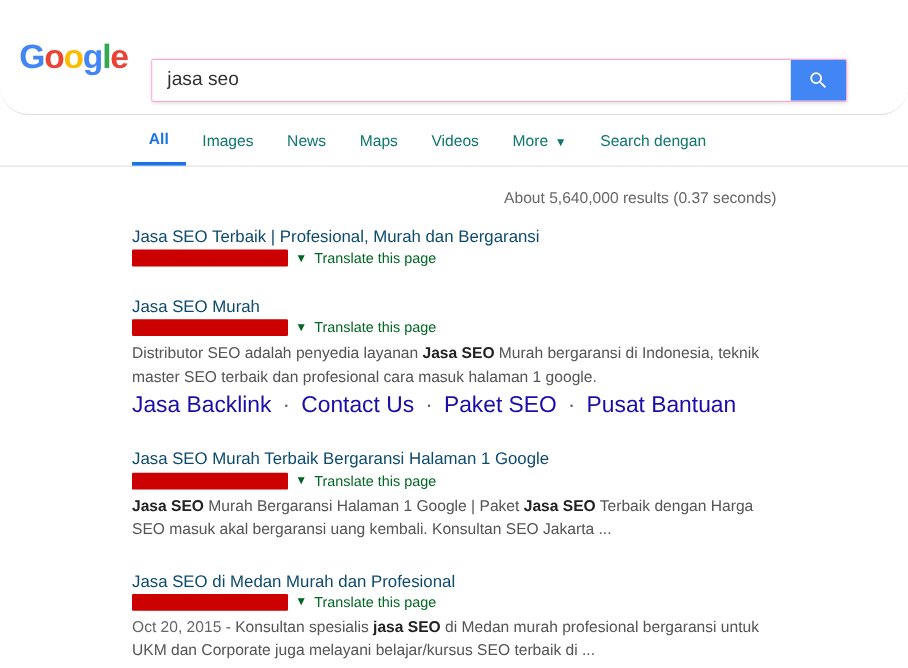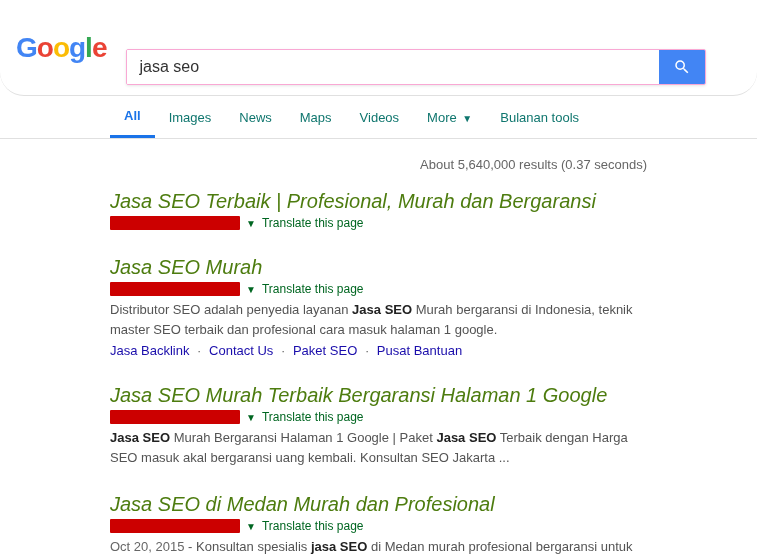--- a/index.html
+++ b/index.html
@@ -24,28 +24,28 @@
     #nav { display: flex; align-items: center; padding: 0 110px; border-bottom: 1px solid #e0e0e0; text-align: right; }
     .nav-item { padding: 12px 14px; font-size: 13px; color: #0f766e; cursor: pointer; position: relative; white-space: nowrap; }
     .nav-item.active { color: #1a73e8; border-bottom: 3px solid #1a73e8; font-weight: bold; }
     .nav-item .arrow { font-size: 10px; margin-left: 2px; }
 
     
     #results { padding: 8px 110px 16px 110px; }
     #results-count { font-size: 13px; color: #666; margin: 10px 0 16px 0; text-align: right; }
 
     .result { margin-bottom: 24px; }
-    .result-title { font-size: 20px; color: #4d7c0f; cursor: pointer; text-decoration: none; display: block; line-height: 1.3; font-style: italic; }
+    .result-title { font-size: 14px; color: #0c4a6e; cursor: pointer; text-decoration: none; display: block; line-height: 1.3; }
     .result-url-row { display: flex; align-items: center; margin: 2px 0 4px 0; gap: 6px; }
     .result-url-bar { background: #c00; height: 14px; width: 130px; display: inline-block; border-radius: 1px; }
     .translate-link { font-size: 12px; color: #006621; cursor: pointer; display: flex; align-items: center; gap: 3px; }
     .translate-arrow { color: #006621; font-size: 10px; }
     .result-snippet { font-size: 13px; color: #545454; line-height: 1.5; }
     .result-snippet b { font-weight: bold; color: #222; }
-    .result-links { margin-top: 4px; font-size: 13px; }
+    .result-links { margin-top: 4px; font-size: 19px; }
     .result-links a { color: #1a0dab; cursor: pointer; text-decoration: none; }
     .result-links span { color: #666; margin: 0 4px; }
     .result-date { color: #666; }
   </style>
 </head>
 <body>
 
 <div id="header">
   <div id="logo">
     <span class="logo-b">G</span><span class="logo-l1">o</span><span class="logo-l2">o</span><span class="logo-e">g</span><span class="logo-g2">l</span><span class="logo-le">e</span>
@@ -60,21 +60,21 @@
   </div>
 </div>
 
 <div id="nav">
   <div class="nav-item active">All</div>
   <div class="nav-item">Images</div>
   <div class="nav-item">News</div>
   <div class="nav-item">Maps</div>
   <div class="nav-item">Videos</div>
   <div class="nav-item">More <span class="arrow">▼</span></div>
-  <div class="nav-item">Bulanan tools</div>
+  <div class="nav-item">Search dengan</div>
 </div>
 
 <div id="results">
   <div id="results-count">About 5,640,000 results (0.37 seconds)</div>
 
   <div class="result">
     <a class="result-title">Jasa SEO Terbaik | Profesional, Murah dan Bergaransi</a>
     <div class="result-url-row">
       <span class="result-url-bar"></span>
       <span class="translate-arrow">▼</span>

